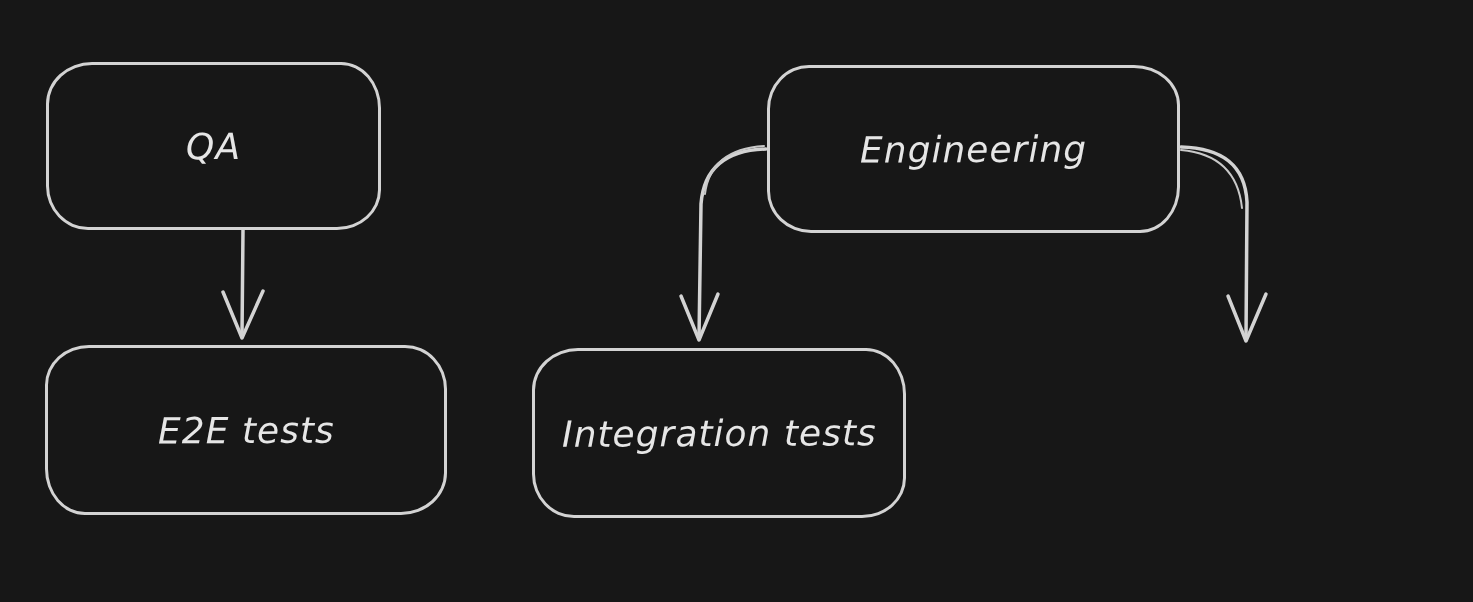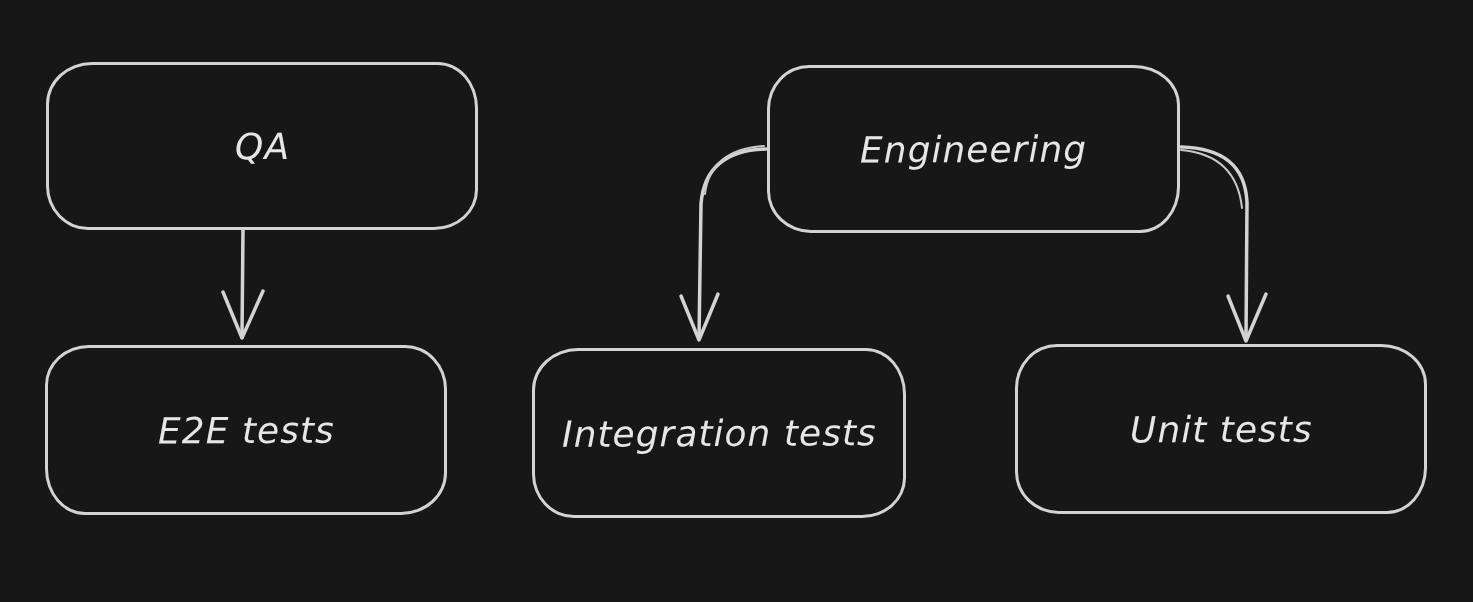--- a/index.html
+++ b/index.html
@@ -75,33 +75,30 @@
       <path class="edge-stroke" d="M 681 296 L 699 340 L 718 294"></path>
     </g>
 
     <g>
       <path class="edge-stroke" d="M 1181 147 C 1221 148 1245 164 1247 202 L 1246 339"></path>
       <path class="edge-overdraw" d="M 1181 150 C 1215 153 1238 170 1242 208"></path>
       <path class="edge-stroke" d="M 1228 296 L 1246 341 L 1266 294"></path>
     </g>
   </svg>
 
-  <div class="node r1" style="left:46px; top:62px; width:432px; height:168px;">
+  <div class="node r1" style="left:46px; top:62px; width:335px; height:168px;">
     <span class="node-label">QA</span>
   </div>
 
   <div class="node r2" style="left:767px; top:65px; width:413px; height:168px;">
     <span class="node-label">Engineering</span>
   </div>
 
   <div class="node r3" style="left:45px; top:345px; width:402px; height:170px;">
     <span class="node-label">E2E tests</span>
   </div>
 
   <div class="node r1" style="left:532px; top:348px; width:374px; height:170px;">
     <span class="node-label">Integration tests</span>
   </div>
 
-  <div class="node r2" style="left:1015px; top:344px; width:412px; height:170px;">
-    <span class="node-label">Unit tests</span>
-  </div>
 
 </div>
 
 </body></html>

